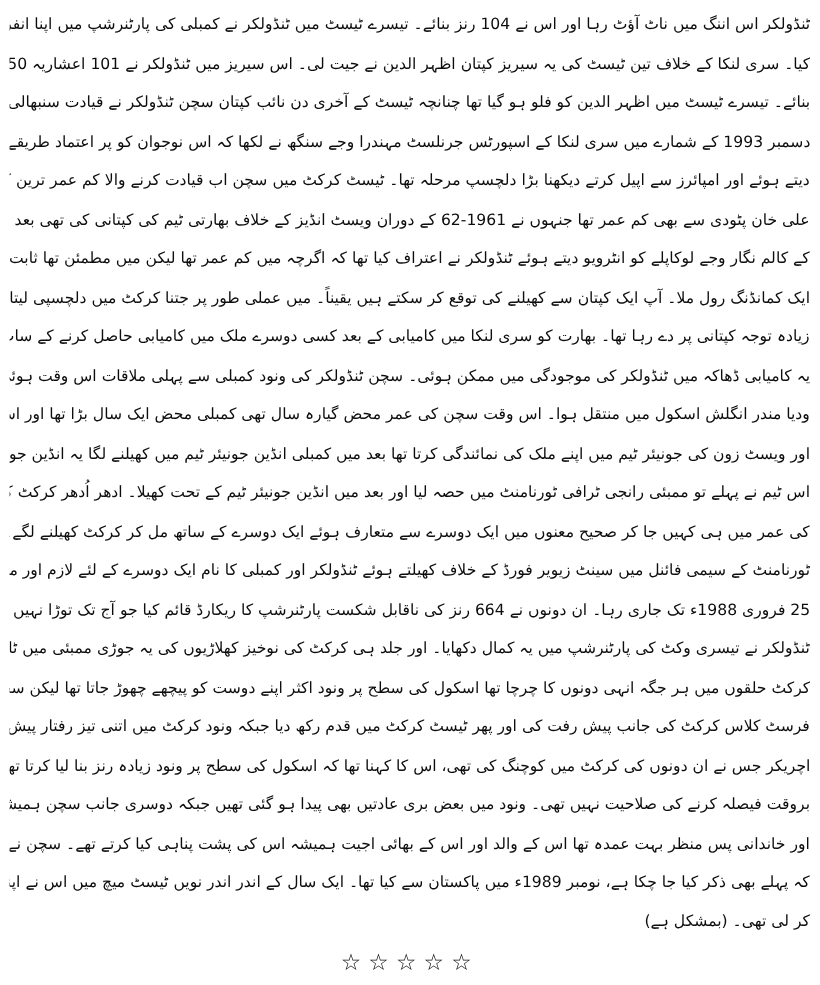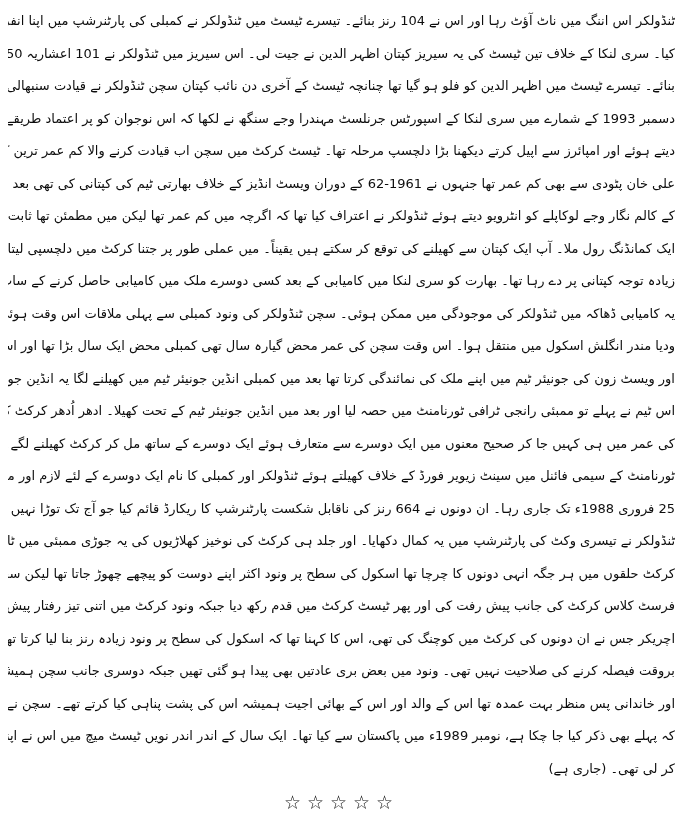--- a/index.html
+++ b/index.html
@@ -68,16 +68,16 @@
       <div class="text-line">کی عمر میں ہی کہیں جا کر صحیح معنوں میں ایک دوسرے سے متعارف ہوئے ایک دوسرے کے ساتھ مل کر کرکٹ کھیلنے لگے۔ آزاد میدان میں ہیرس شیلڈ</div>
       <div class="text-line">ٹورنامنٹ کے سیمی فائنل میں سینٹ زیویر فورڈ کے خلاف کھیلتے ہوئے ٹنڈولکر اور کمبلی کا نام ایک دوسرے کے لئے لازم اور ملزوم ہو گیا یہ مقابلہ 23 سے</div>
       <div class="text-line">25 فروری 1988ء تک جاری رہا۔ ان دونوں نے 664 رنز کی ناقابل شکست پارٹنرشپ کا ریکارڈ قائم کیا جو آج تک توڑا نہیں جا سکا۔ کمبلی اور</div>
       <div class="text-line">ٹنڈولکر نے تیسری وکٹ کی پارٹنرشپ میں یہ کمال دکھایا۔ اور جلد ہی کرکٹ کی نوخیز کھلاڑیوں کی یہ جوڑی ممبئی میں ٹاپ آف دی ٹاؤن بن گئی۔ ممبئی کے</div>
       <div class="text-line">کرکٹ حلقوں میں ہر جگہ انہی دونوں کا چرچا تھا اسکول کی سطح پر ونود اکثر اپنے دوست کو پیچھے چھوڑ جاتا تھا لیکن سچن نے جلد ہی اسکول کرکٹ سے</div>
       <div class="text-line">فرسٹ کلاس کرکٹ کی جانب پیش رفت کی اور پھر ٹیسٹ کرکٹ میں قدم رکھ دیا جبکہ ونود کرکٹ میں اتنی تیز رفتار پیش قدمی نہیں کر سکا اور پیچھے رہ گیا۔</div>
       <div class="text-line">اچریکر جس نے ان دونوں کی کرکٹ میں کوچنگ کی تھی، اس کا کہنا تھا کہ اسکول کی سطح پر ونود زیادہ رنز بنا لیا کرتا تھا لیکن اس وقت اس میں سچن کی طرح</div>
       <div class="text-line">بروقت فیصلہ کرنے کی صلاحیت نہیں تھی۔ ونود میں بعض بری عادتیں بھی پیدا ہو گئی تھیں جبکہ دوسری جانب سچن ہمیشہ ذمہ دارانہ طرز عمل کا مظاہرہ کرتا تھا</div>
       <div class="text-line">اور خاندانی پس منظر بہت عمدہ تھا اس کے والد اور اس کے بھائی اجیت ہمیشہ اس کی پشت پناہی کیا کرتے تھے۔ سچن نے اپنے ٹیسٹ کیریئر کا آغاز جیسا</div>
       <div class="text-line">کہ پہلے بھی ذکر کیا جا چکا ہے، نومبر 1989ء میں پاکستان سے کیا تھا۔ ایک سال کے اندر اندر نویں ٹیسٹ میچ میں اس نے اپنی پہلی ٹیسٹ سنچری اسکور</div>
-      <div class="text-line last-line">کر لی تھی۔ (جاری ہے)</div>
+      <div class="text-line last-line">کر لی تھی۔ (بمشکل ہے)</div>
     </div>
   <div class="star-separator">☆☆☆☆☆</div>
 </div>
 
 </body></html>

